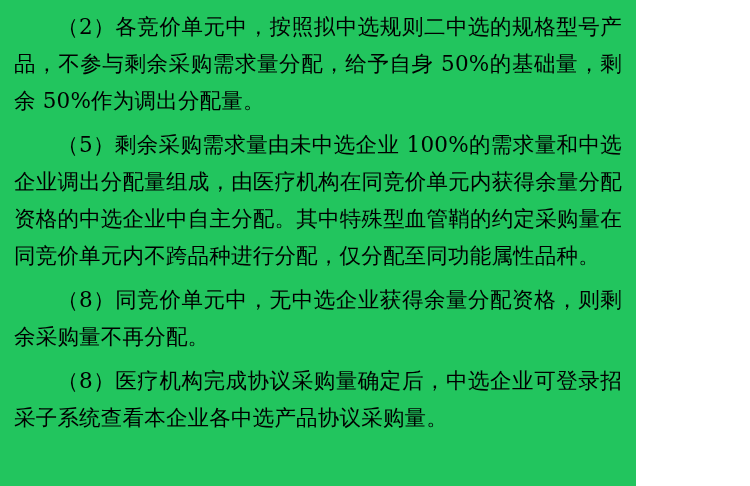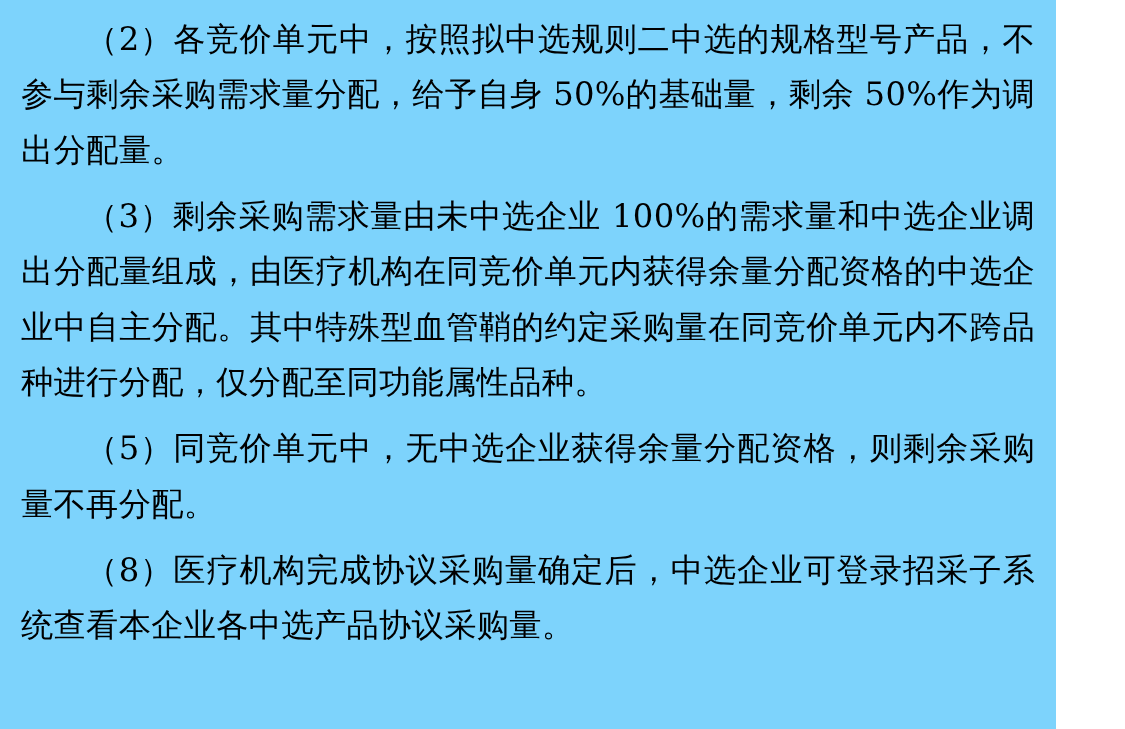--- a/index.html
+++ b/index.html
@@ -8,25 +8,25 @@
   }
   body {
     width: 750px;
     height: 486px;
     background: #ffffff;
     font-family: "DejaVu Serif", "Liberation Serif", serif;
     color: #000000;
     overflow: hidden;
   }
   .page {
-    width: 704px;
+    width: 636px;
     height: 486px;
     box-sizing: border-box;
     padding: 8px 14px 0 14px;
-    background: #7dd3fc;
+    background: #22c55e;
   }
   .para {
     font-size: 21.5px;
     line-height: 37px;
     text-align: justify;
     text-justify: inter-ideograph;
     letter-spacing: 0.2px;
     margin: 0 0 7px 0;
     text-indent: 2em;
     color: #000000;
@@ -34,16 +34,16 @@
   }
   .para:last-child {
     margin-bottom: 0;
   }
 </style>
 </head>
 <body>
 
 <div class="page">
   <p class="para">（2）各竞价单元中，按照拟中选规则二中选的规格型号产品，不参与剩余采购需求量分配，给予自身 50%的基础量，剩余 50%作为调出分配量。</p>
-  <p class="para">（3）剩余采购需求量由未中选企业 100%的需求量和中选企业调出分配量组成，由医疗机构在同竞价单元内获得余量分配资格的中选企业中自主分配。其中特殊型血管鞘的约定采购量在同竞价单元内不跨品种进行分配，仅分配至同功能属性品种。</p>
-  <p class="para">（5）同竞价单元中，无中选企业获得余量分配资格，则剩余采购量不再分配。</p>
+  <p class="para">（5）剩余采购需求量由未中选企业 100%的需求量和中选企业调出分配量组成，由医疗机构在同竞价单元内获得余量分配资格的中选企业中自主分配。其中特殊型血管鞘的约定采购量在同竞价单元内不跨品种进行分配，仅分配至同功能属性品种。</p>
+  <p class="para">（8）同竞价单元中，无中选企业获得余量分配资格，则剩余采购量不再分配。</p>
   <p class="para">（8）医疗机构完成协议采购量确定后，中选企业可登录招采子系统查看本企业各中选产品协议采购量。</p>
 </div>
 
 </body></html>

